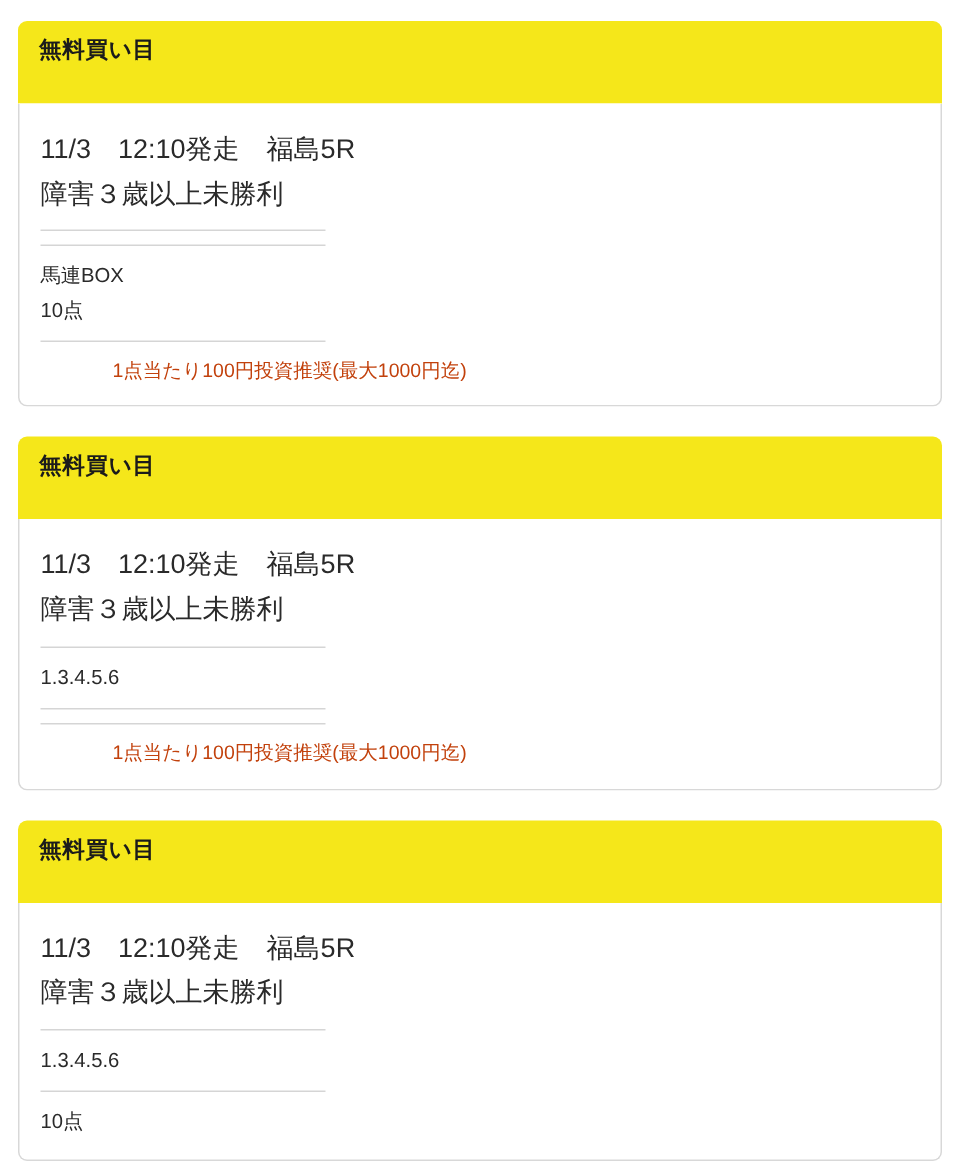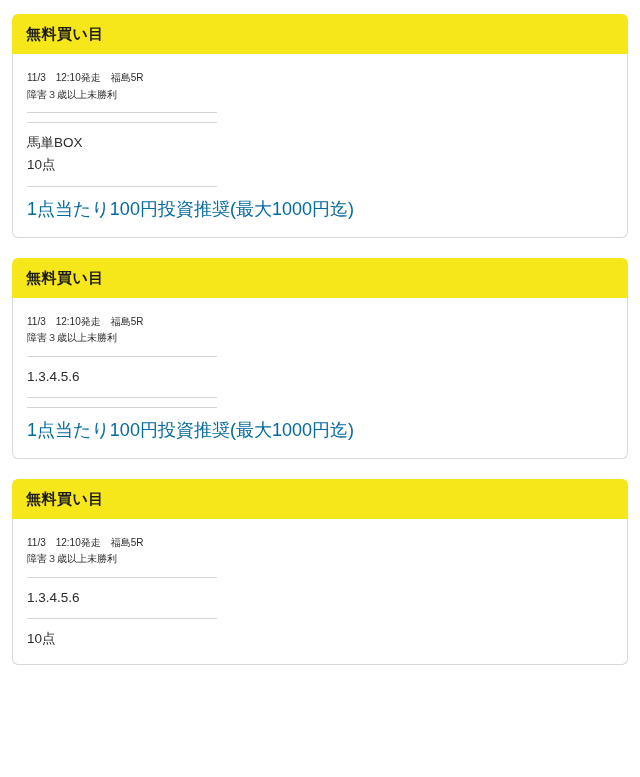--- a/index.html
+++ b/index.html
@@ -18,71 +18,72 @@
     width: 640px;
     box-sizing: border-box;
     padding: 14px 12px 0 12px;
   }
   .card {
     margin-bottom: 20px;
   }
   .card-header {
     background: #f5e71a;
     border-radius: 6px 6px 0 0;
-    padding: 11px 14px 11px 14px;
+    padding: 11px 14px 26px 14px;
     font-size: 15px;
     font-weight: bold;
     color: #1b1b1b;
     letter-spacing: 0.5px;
     line-height: 1.2;
   }
   .card-body {
     border: 1px solid #d8d8d8;
     border-top: none;
     border-radius: 0 0 6px 6px;
     background: #ffffff;
     padding: 16px 14px 14px 14px;
   }
   .row-line {
-    font-size: 10px;
+    font-size: 18px;
     line-height: 1.65;
     color: #2a2a2a;
     white-space: pre-wrap;
   }
   .sep {
     border: none;
     border-top: 1px solid #d5d5d5;
     margin: 9px 0 9px 0;
     width: 190px;
     margin-left: 0;
   }
   .block {
     font-size: 13.5px;
     line-height: 1.65;
     color: #2a2a2a;
   }
   .note {
-    font-size: 18px;
+    font-size: 13px;
     line-height: 1.5;
-    color: #0369a1;
+    color: #c2410c;
+    margin-left: 48px;
   }
 </style>
 </head>
 <body>
 
 <div class="page">
 
   <div class="card">
     <div class="card-header">無料買い目</div>
     <div class="card-body">
       <div class="row-line">11/3　12:10発走　福島5R</div>
       <div class="row-line">障害３歳以上未勝利</div>
       <hr class="sep">
       <hr class="sep">
-      <div class="block">馬単BOX</div>
+      <div class="block">馬連BOX</div>
       <div class="block">10点</div>
       <hr class="sep">
       <div class="note">1点当たり100円投資推奨(最大1000円迄)</div>
     </div>
   </div>
 
   <div class="card">
     <div class="card-header">無料買い目</div>
     <div class="card-body">
       <div class="row-line">11/3　12:10発走　福島5R</div>

